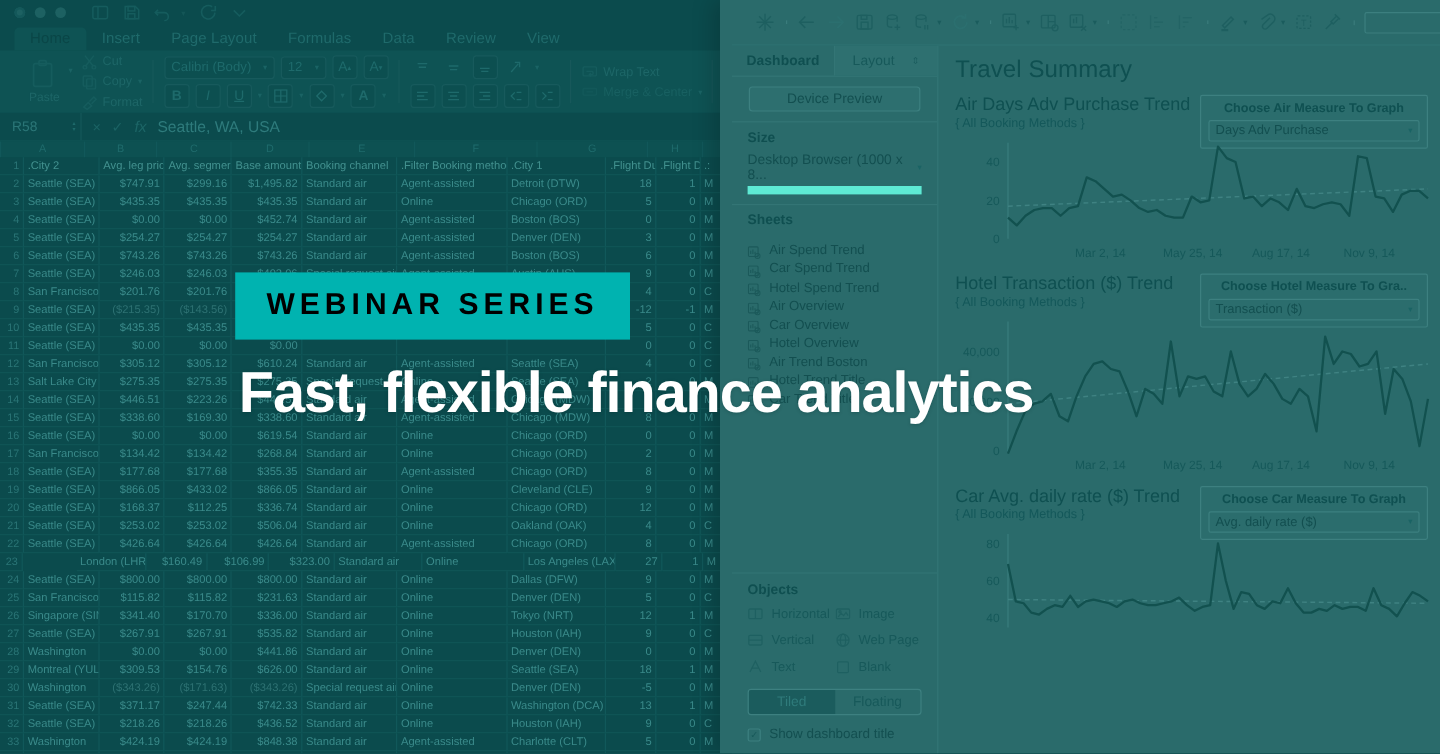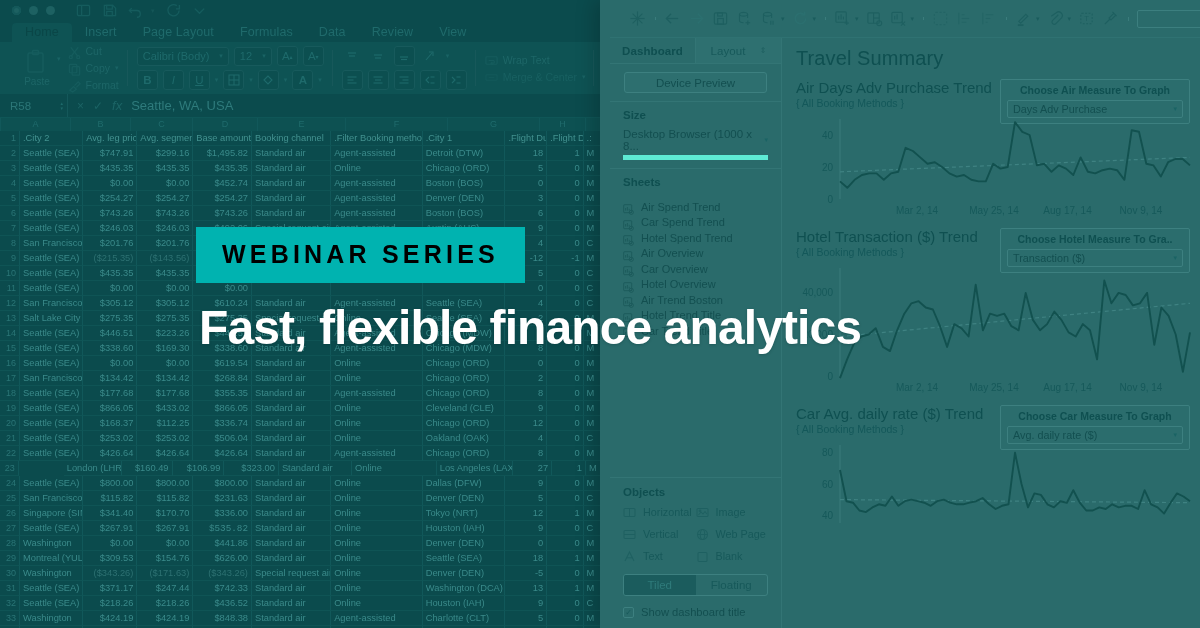--- a/index.html
+++ b/index.html
@@ -136,21 +136,21 @@
   }
   .side-tab .spin { font-size: 8px; margin-left: 14px; opacity: .75; }
   .devprev {
     margin: 8px 14px; height: 21px; border: 1px solid #3d8080; border-radius: 3px;
     background: #2d6f6f; display: flex; align-items: center; justify-content: center;
     font-size: 11.5px; color: #134f50;
   }
   .side-sec { padding: 7px 13px 8px; border-top: 1px solid #337575; }
   .side-h { font-size: 11.5px; font-weight: bold; color: #0f4f50; margin-bottom: 7px; }
   .size-sel {
-    font-size: 11.5px; color: #134f50; border-bottom: 5px solid #5eead4;
+    font-size: 11.5px; color: #134f50; border-bottom: 7px solid #5eead4;
     padding-bottom: 3px; display: flex; justify-content: space-between; align-items: center;
   }
   .sheet-list { padding: 0 13px; }
   .sheet-it { display: flex; align-items: center; gap: 7px; height: 15.5px; }
   .sh-ico { width: 11px; height: 11px; opacity: .62; flex: none; }
   .sh-lbl { font-size: 11px; color: #134f50; white-space: nowrap; }
   .obj-grid { display: grid; grid-template-columns: 1fr 1fr; row-gap: 9px; }
   .obj-it { display: flex; align-items: center; gap: 7px; }
   .obj-ico { width: 13px; height: 13px; opacity: .58; flex: none; }
   .obj-lbl { font-size: 10.8px; color: #17595a; }
@@ -832,21 +832,21 @@
             <div class="gcell" style="width: 92px;">Tokyo (NRT)</div>
             <div class="gcell num" style="width: 46px;">12</div>
             <div class="gcell num" style="width: 40px;">1</div>
             <div class="gcell" style="width: 40px;">M</div>
           </div>
           <div class="grow">
             <div class="grn">27</div>
             <div class="gcell" style="width: 70px;">Seattle (SEA)</div>
             <div class="gcell num" style="width: 60px;">$267.91</div>
             <div class="gcell num" style="width: 62px;">$267.91</div>
-            <div class="gcell num" style="width: 65px; font-family: Liberation Mono, monospace;">$535.82</div>
+            <div class="gcell num" style="width: 65px;">$535.82</div>
             <div class="gcell" style="width: 88px;">Standard air</div>
             <div class="gcell" style="width: 102px;">Online</div>
             <div class="gcell" style="width: 92px;">Houston (IAH)</div>
             <div class="gcell num" style="width: 46px;">9</div>
             <div class="gcell num" style="width: 40px;">0</div>
             <div class="gcell" style="width: 40px;">C</div>
           </div>
           <div class="grow">
             <div class="grn">28</div>
             <div class="gcell" style="width: 70px;">Washington</div>

